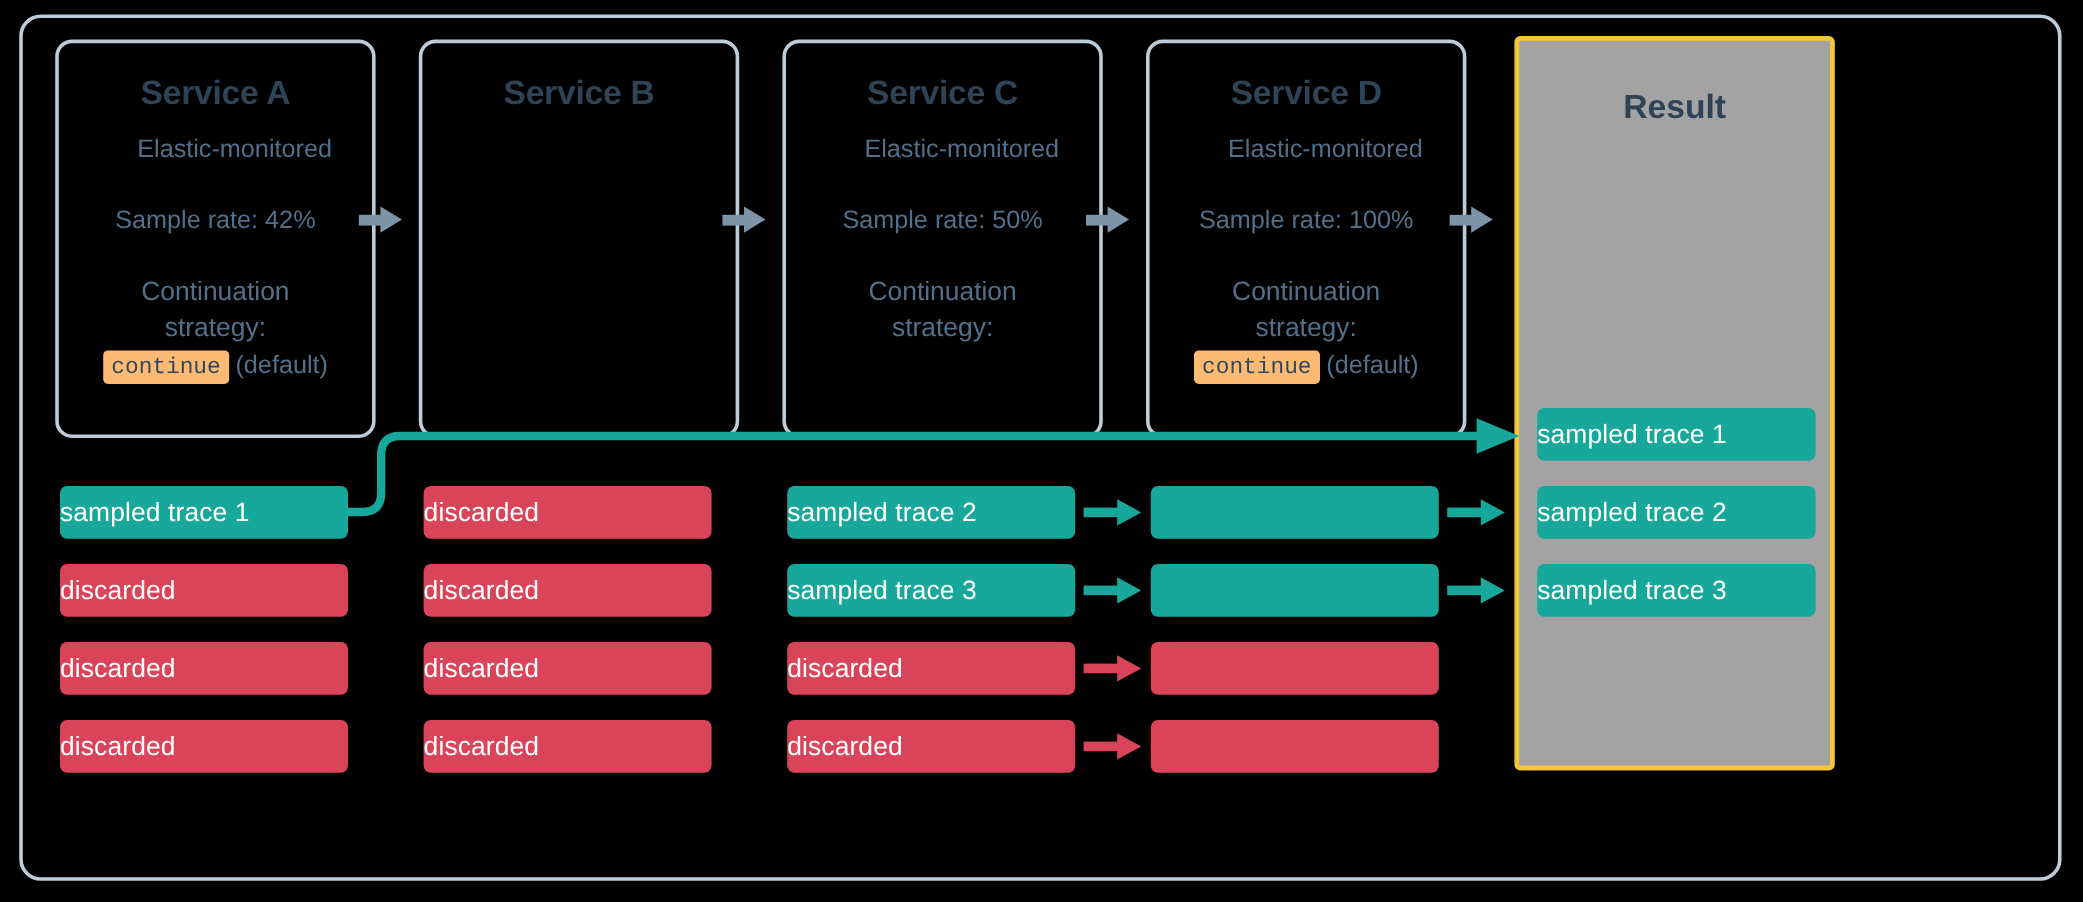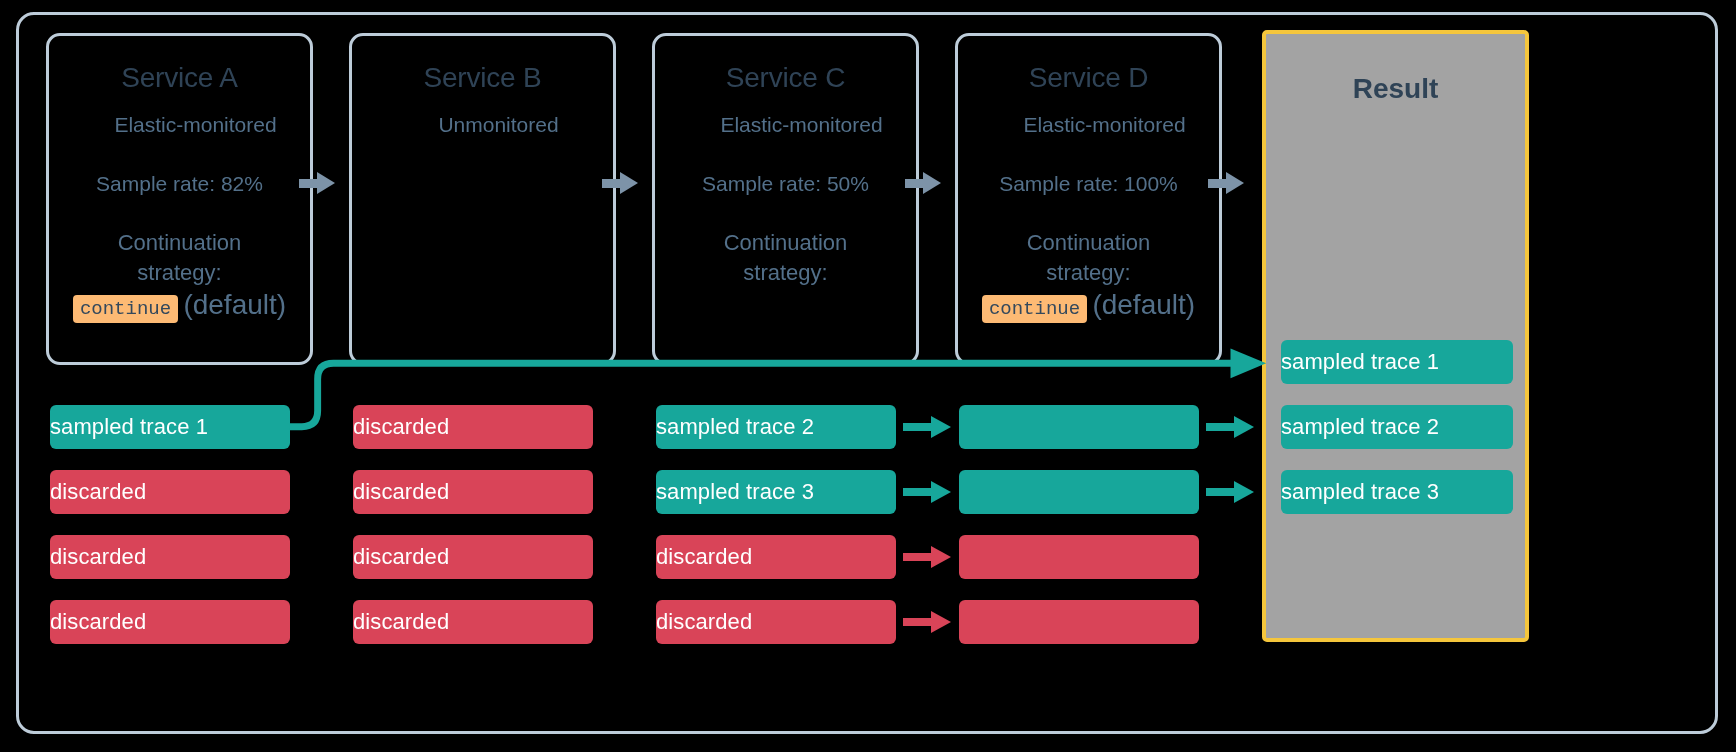--- a/index.html
+++ b/index.html
@@ -37,21 +37,21 @@
     width: 267px;
     height: 332px;
     border: 3px solid #bdccd9;
     border-radius: 14px;
     background: #000000;
     text-align: center;
     padding-top: 22px;
   }
   .svc-title {
     font-size: 28px;
-    font-weight: normal;
+    font-weight: bold;
     color: #2f4356;
     line-height: 40px;
     letter-spacing: -0.2px;
   }
   .svc-sub {
     font-size: 21px;
     color: #53708a;
     line-height: 30px;
     margin-top: 12px;
     margin-left: 32px;
@@ -78,21 +78,21 @@
   }
   code.badge {
     font-family: "Liberation Mono", monospace;
     background: #fdba74;
     color: #33485c;
     border-radius: 4px;
     padding: 3px 7px;
     font-size: 19px;
     letter-spacing: 0px;
   }
-  .def-note { color: #53708a; font-size: 28px; }
+  .def-note { color: #53708a; font-size: 21px; }
 
   
   .result-panel {
     position: absolute;
     left: 1262px;
     top: 30px;
     width: 267px;
     height: 612px;
     background: #a3a3a3;
     border: 4px solid #f5c game;
@@ -192,28 +192,27 @@
 </head>
 <body>
 
 <div id="stage">
 
   <div class="outer-frame"></div>
 
   <div class="service-card" style="left:46px;">
     <div class="svc-title">Service A</div>
     <div class="svc-sub">Elastic-monitored</div>
-    <div class="svc-rate">Sample rate: 82%</div>
+    <div class="svc-rate">Sample rate: 42%</div>
     <div class="svc-strat-label">Continuation strategy:</div>
     <div class="svc-strat-value"><code class="badge">continue</code> <span class="def-note">(default)</span></div>
   </div>
 
   <div class="service-card" style="left:349px;">
     <div class="svc-title">Service B</div>
-    <div class="svc-sub">Unmonitored</div>
   </div>
 
   <div class="service-card" style="left:652px;">
     <div class="svc-title">Service C</div>
     <div class="svc-sub">Elastic-monitored</div>
     <div class="svc-rate">Sample rate: 50%</div>
     <div class="svc-strat-label">Continuation strategy:</div>
   </div>
 
   <div class="service-card" style="left:955px;">

